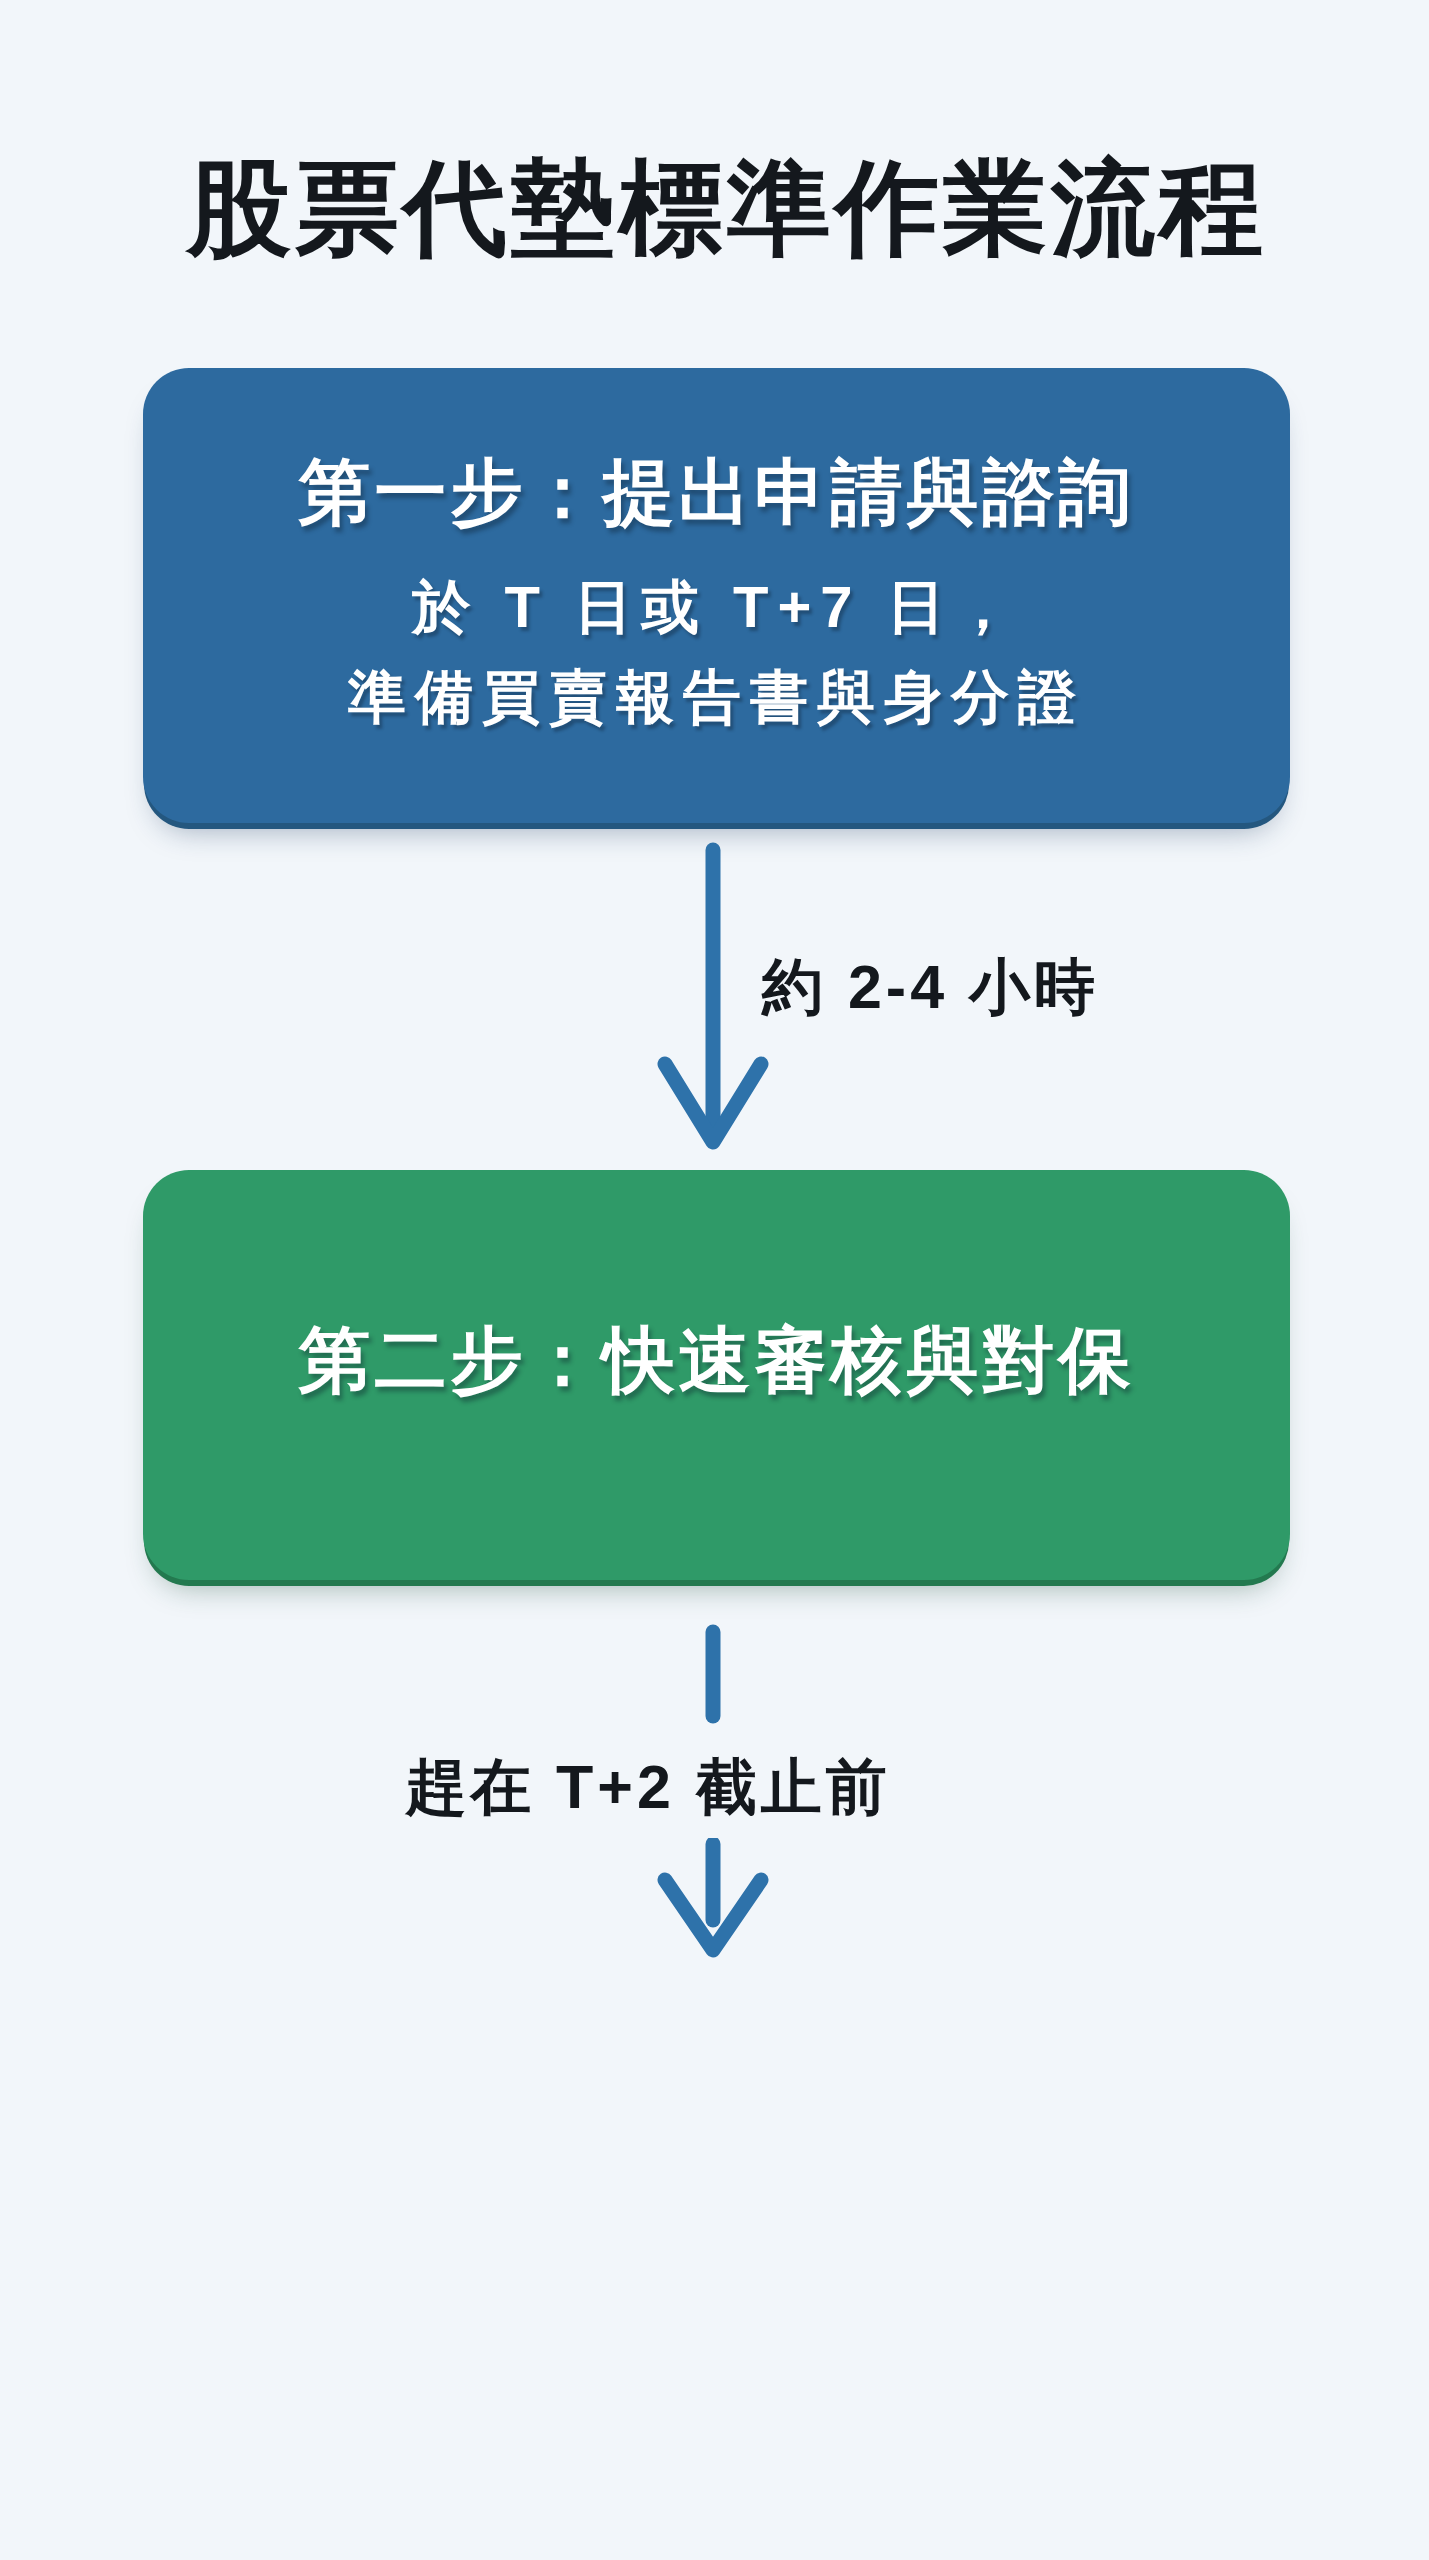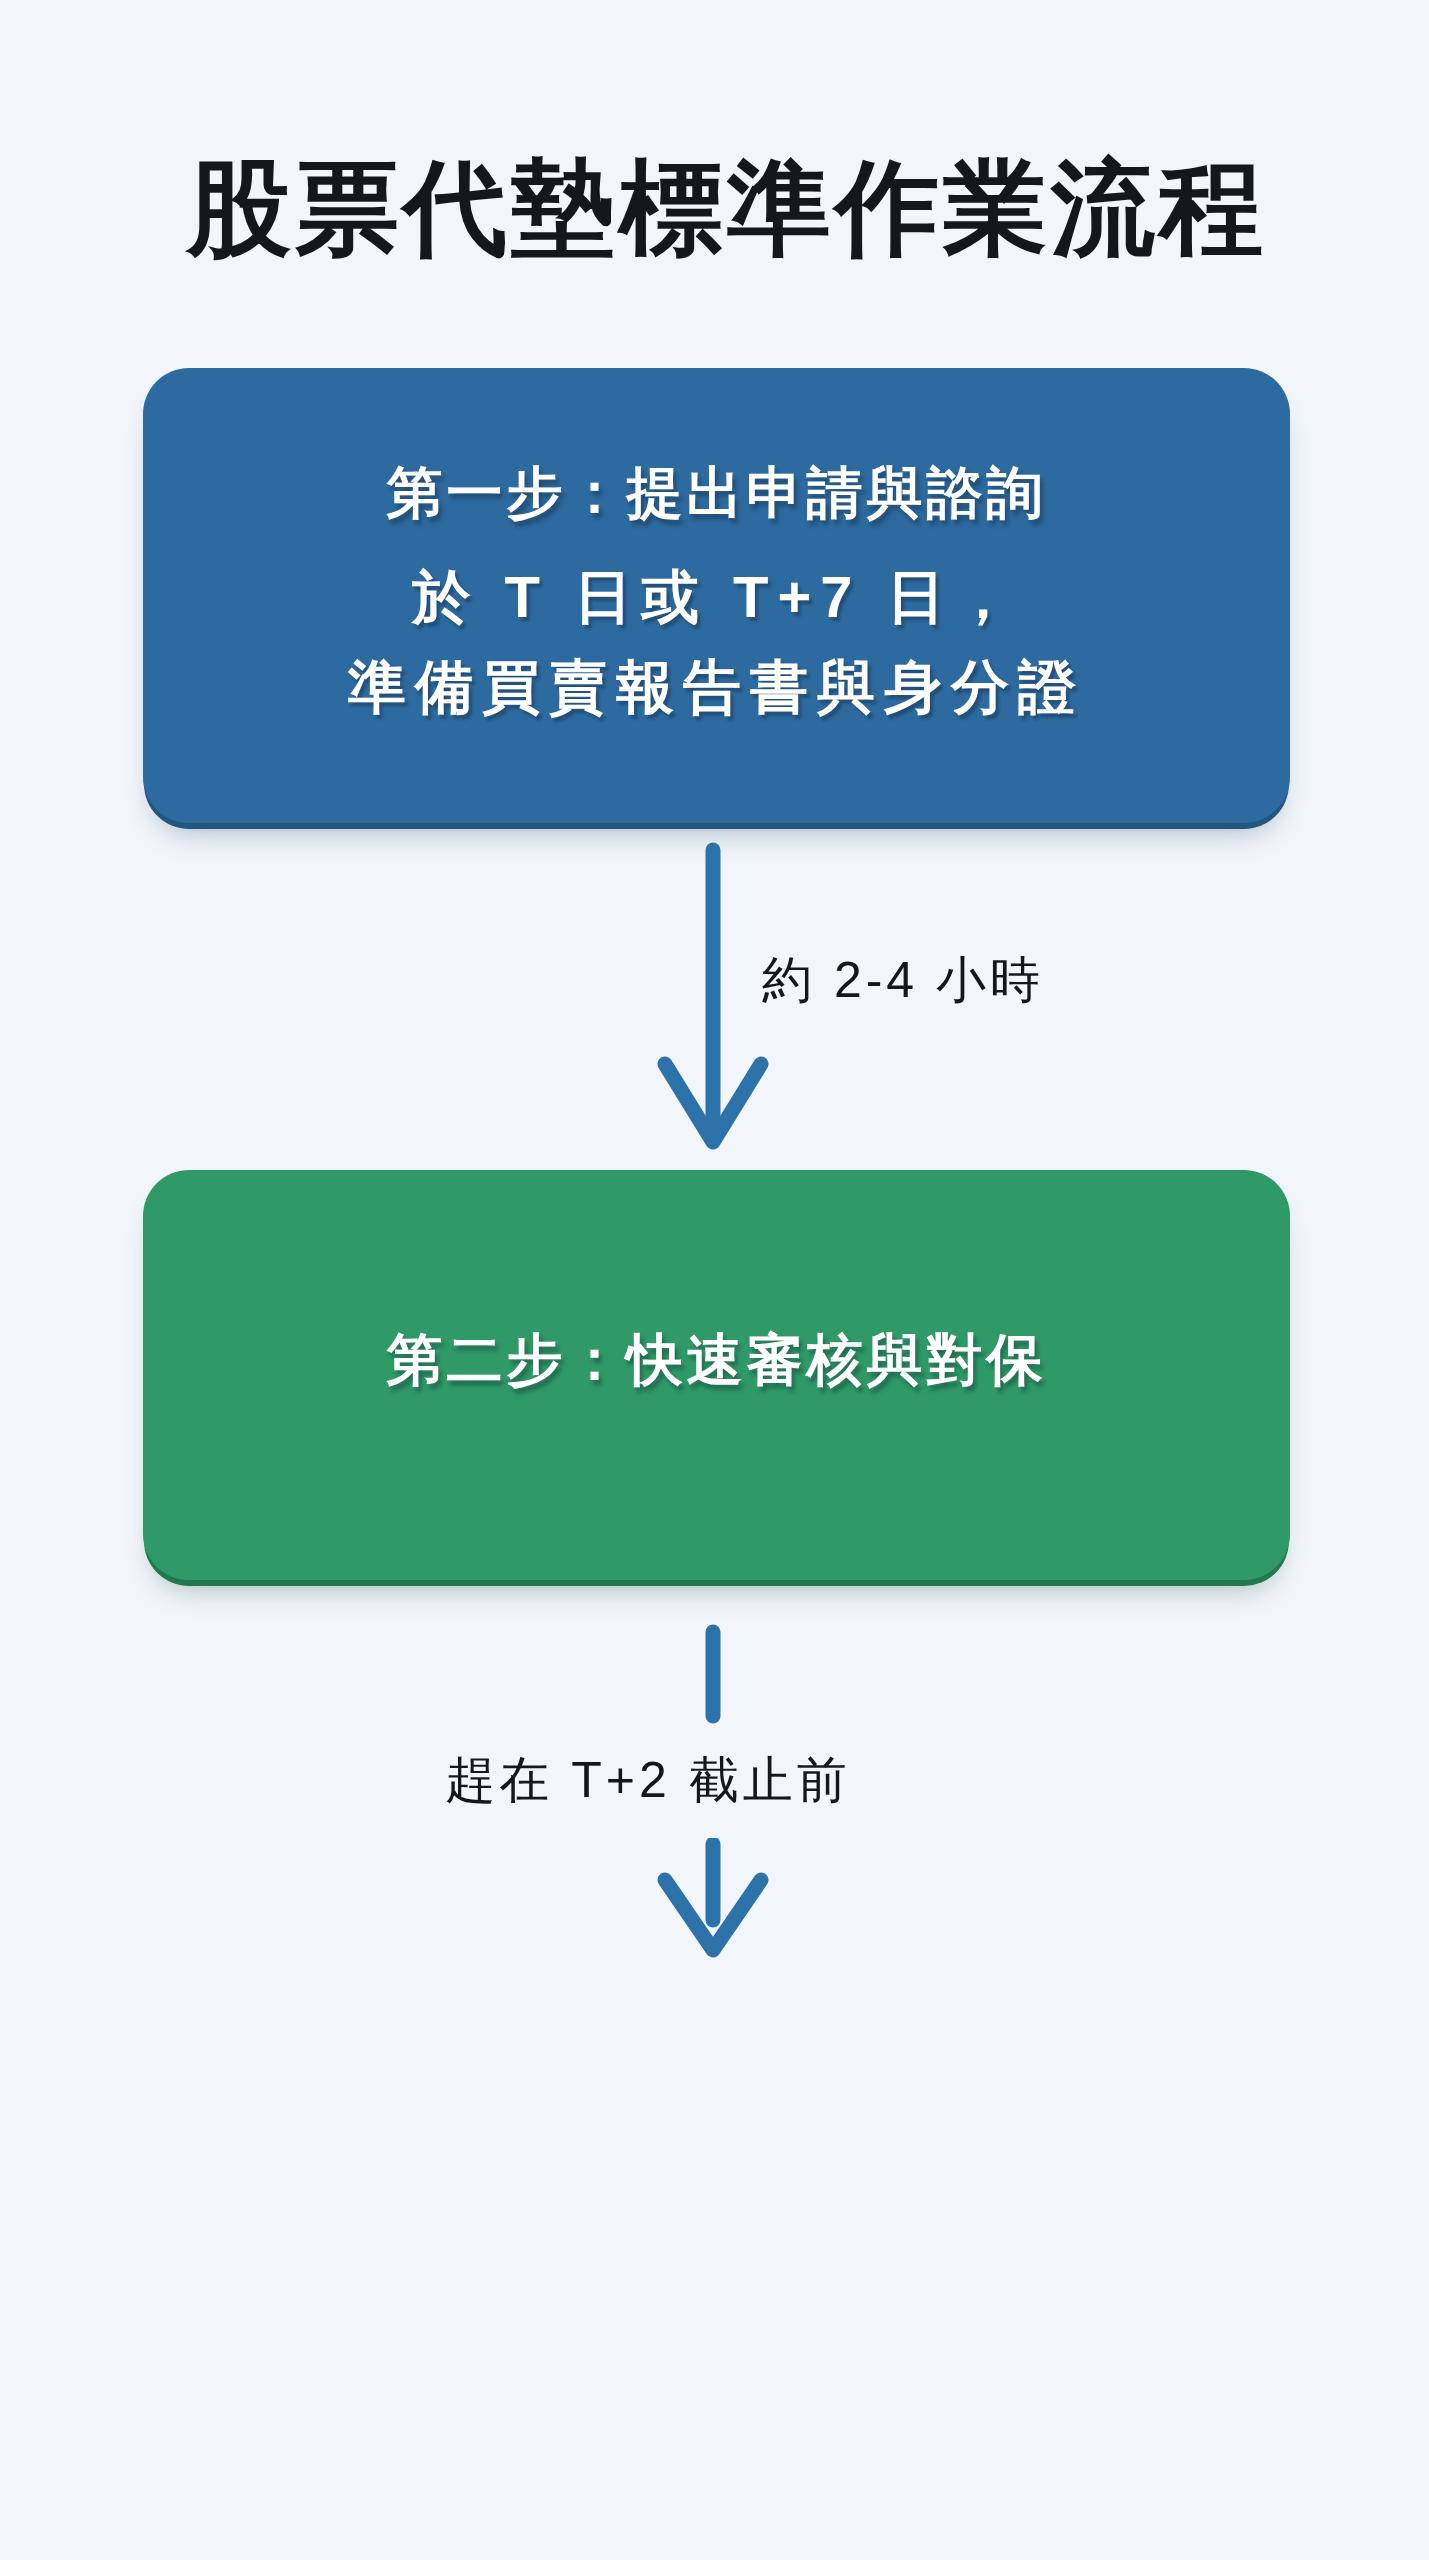--- a/index.html
+++ b/index.html
@@ -46,42 +46,42 @@
     box-shadow:0 7px 0 -1px var(--primary-blue-edge), 0 20px 30px -14px rgba(25,55,95,.40);
   }
   .step-card--green{
     background:var(--green);
     box-shadow:0 7px 0 -1px var(--green-edge), 0 20px 30px -14px rgba(25,75,55,.40);
   }
   .step-card--1{top:368px;height:455px;}
   .step-card--2{top:1170px;height:410px;}
   .step-card--3{top:1988px;height:415px;}
   .step-heading{
-    font-size:56px;
+    font-size:72px;
     font-weight:800;
     letter-spacing:4px;
     line-height:1.2;
     text-shadow:3px 5px 4px rgba(8,22,38,.35);
     white-space:nowrap;
   }
   .step-line{
     font-size:58px;
     font-weight:600;
     letter-spacing:9px;
     line-height:1.55;
     text-shadow:3px 4px 3px rgba(8,22,38,.32);
     white-space:nowrap;
   }
   .step-card--1 .step-heading{margin-bottom:26px;}
   .step-card--2 .step-heading{margin-bottom:30px;}
   .step-card--3 .step-heading{margin-bottom:26px;}
   .connector-label{
     position:absolute;
-    font-size:50px;
-    font-weight:400;
+    font-size:61px;
+    font-weight:700;
     letter-spacing:4px;
     color:var(--text-dark);
     white-space:nowrap;
   }
   .connector-label--1{left:762px;top:947px;}
   .connector-label--2{left:0;top:1747px;width:1296px;text-align:center;}
   .arrow-svg{position:absolute;display:block;}
   .arrow-svg--1{left:638px;top:842px;}
   .arrow-svg--2a{left:638px;top:1624px;}
   .arrow-svg--2b{left:638px;top:1838px;}

